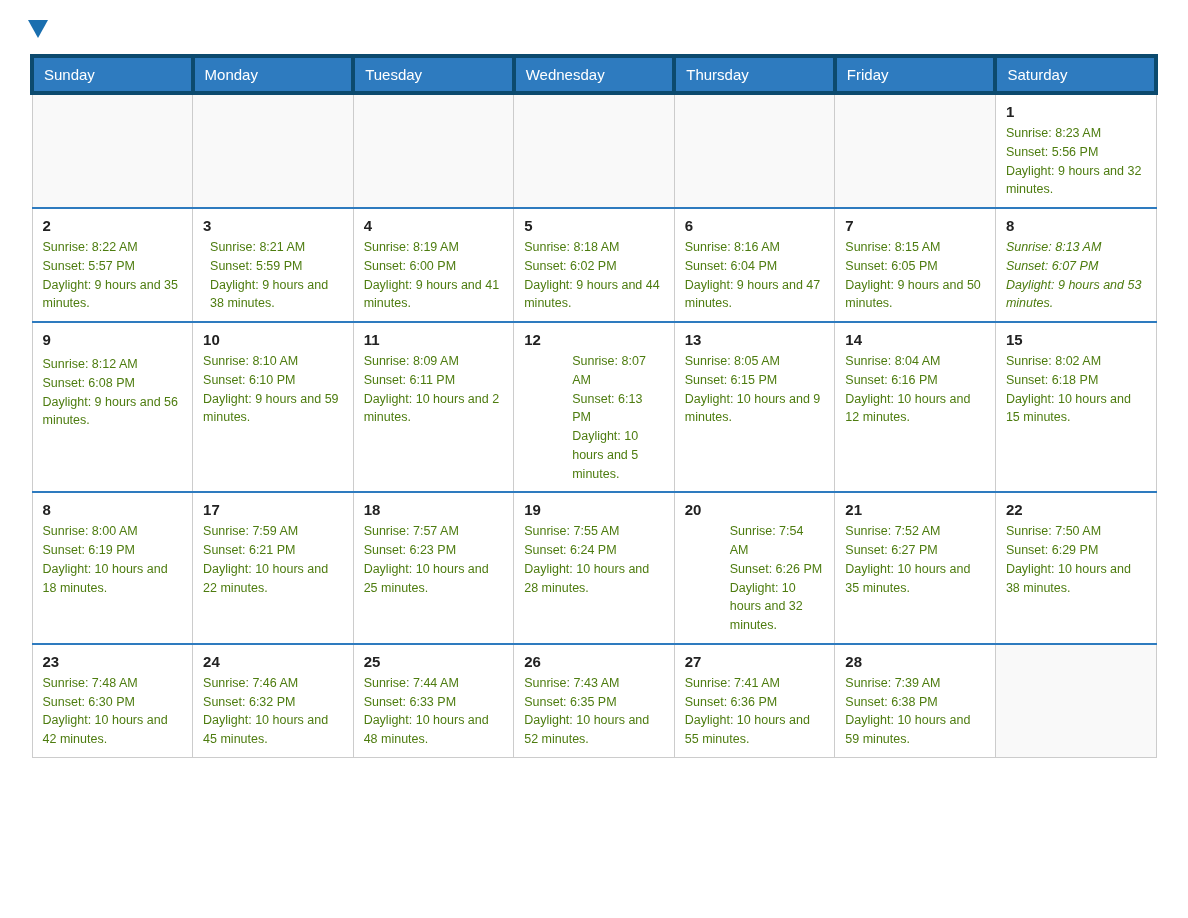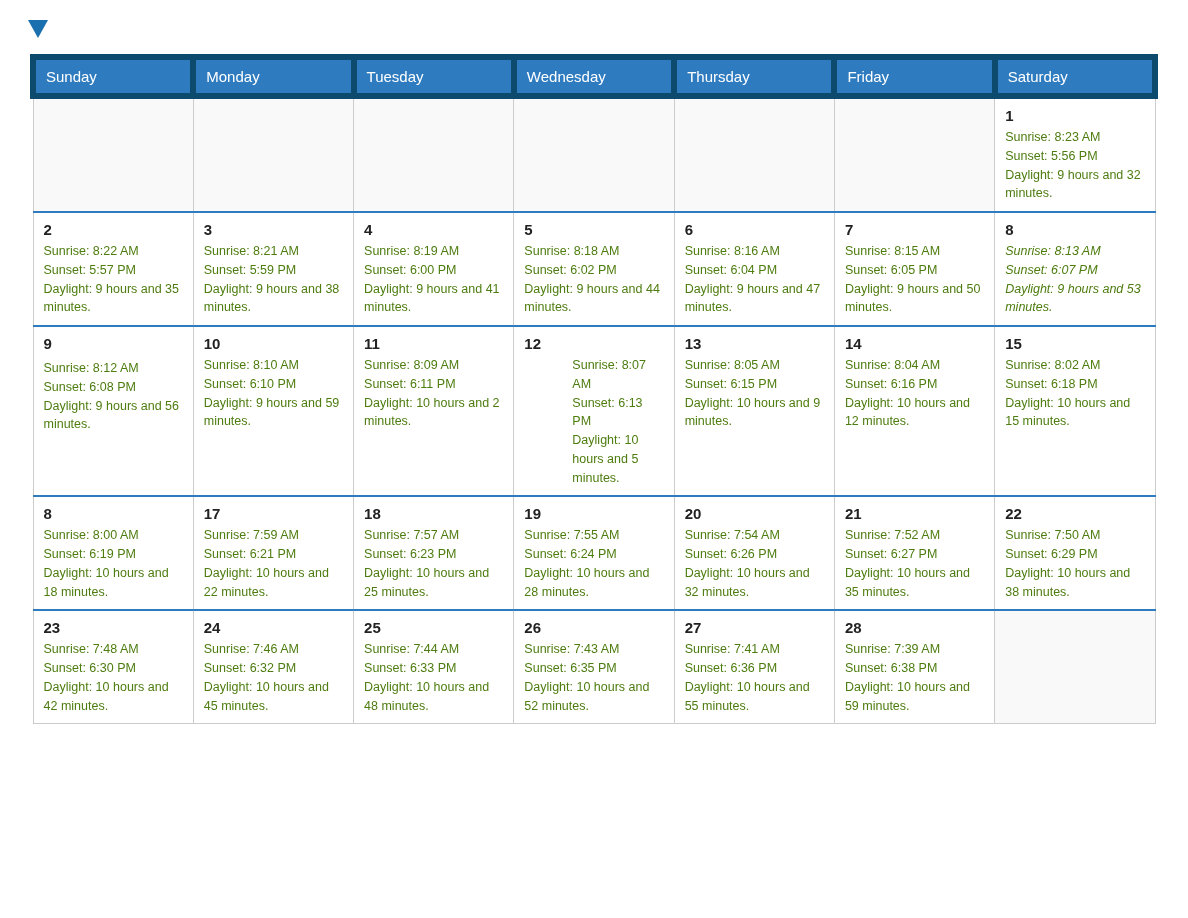--- a/index.html
+++ b/index.html
@@ -68,21 +68,21 @@
       border-collapse: collapse;
       margin-top: 10px;
     }
     .calendar th {
       background-color: #2e7bbf;
       color: #fff;
       font-size: 15px;
       font-weight: normal;
       padding: 8px 10px;
       text-align: left;
-      border: 6px solid #0c4a6e;
+      border: 4px solid #0c4a6e;
     }
     .calendar td {
       vertical-align: top;
       padding: 8px 10px;
       border: 1px solid #ccc;
       width: calc(100% / 7);
       font-size: 13px;
       color: #333;
       min-height: 110px;
     }
@@ -152,21 +152,21 @@
       </tr>
       <tr class="week-row">
         <td>
           <div class="day-number">2</div>
           <div class="day-info" style="white-space: pre-line;">Sunrise: 8:22 AM
 Sunset: 5:57 PM
 Daylight: 9 hours and 35 minutes.</div>
         </td>
         <td>
           <div class="day-number">3</div>
-          <div class="day-info" style="white-space: pre-line;">Sunrise: 8:21 AM
+          <div class="day-info" style="white-space: pre-line; margin-left: 7px;">Sunrise: 8:21 AM
 Sunset: 5:59 PM
 Daylight: 9 hours and 38 minutes.</div>
         </td>
         <td>
           <div class="day-number">4</div>
           <div class="day-info" style="white-space: pre-line;">Sunrise: 8:19 AM
 Sunset: 6:00 PM
 Daylight: 9 hours and 41 minutes.</div>
         </td>
         <td>
@@ -258,21 +258,21 @@
 Daylight: 10 hours and 25 minutes.</div>
         </td>
         <td>
           <div class="day-number">19</div>
           <div class="day-info" style="white-space: pre-line;">Sunrise: 7:55 AM
 Sunset: 6:24 PM
 Daylight: 10 hours and 28 minutes.</div>
         </td>
         <td>
           <div class="day-number">20</div>
-          <div class="day-info" style="white-space: pre-line;">Sunrise: 7:54 AM
+          <div class="day-info" style="white-space: pre-line; margin-left: 45px;">Sunrise: 7:54 AM
 Sunset: 6:26 PM
 Daylight: 10 hours and 32 minutes.</div>
         </td>
         <td>
           <div class="day-number">21</div>
           <div class="day-info" style="white-space: pre-line;">Sunrise: 7:52 AM
 Sunset: 6:27 PM
 Daylight: 10 hours and 35 minutes.</div>
         </td>
         <td>

